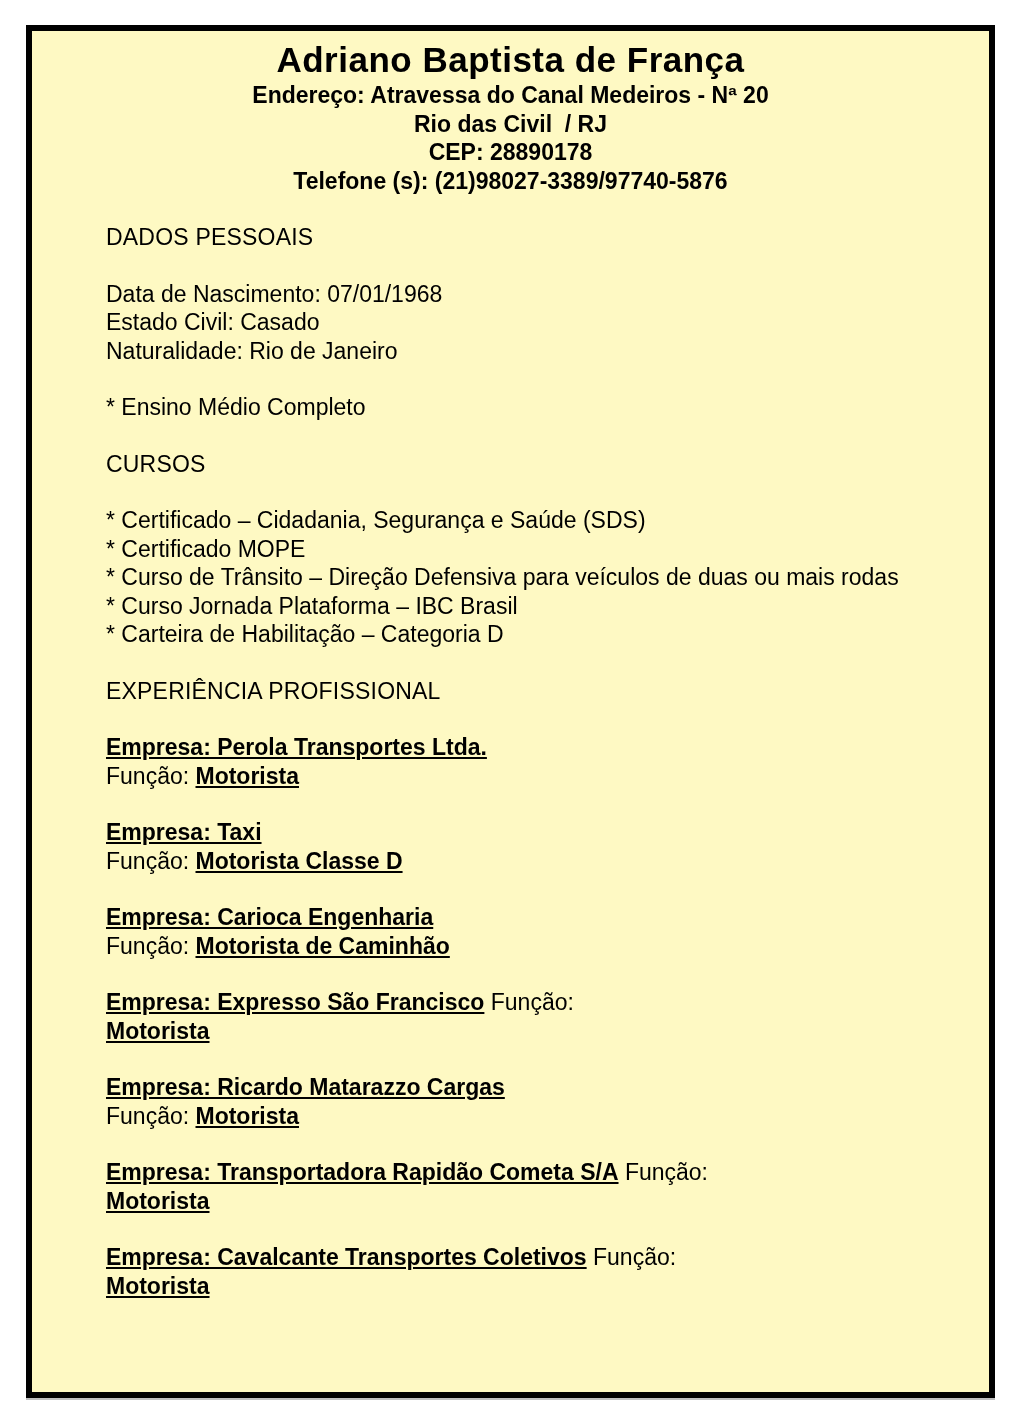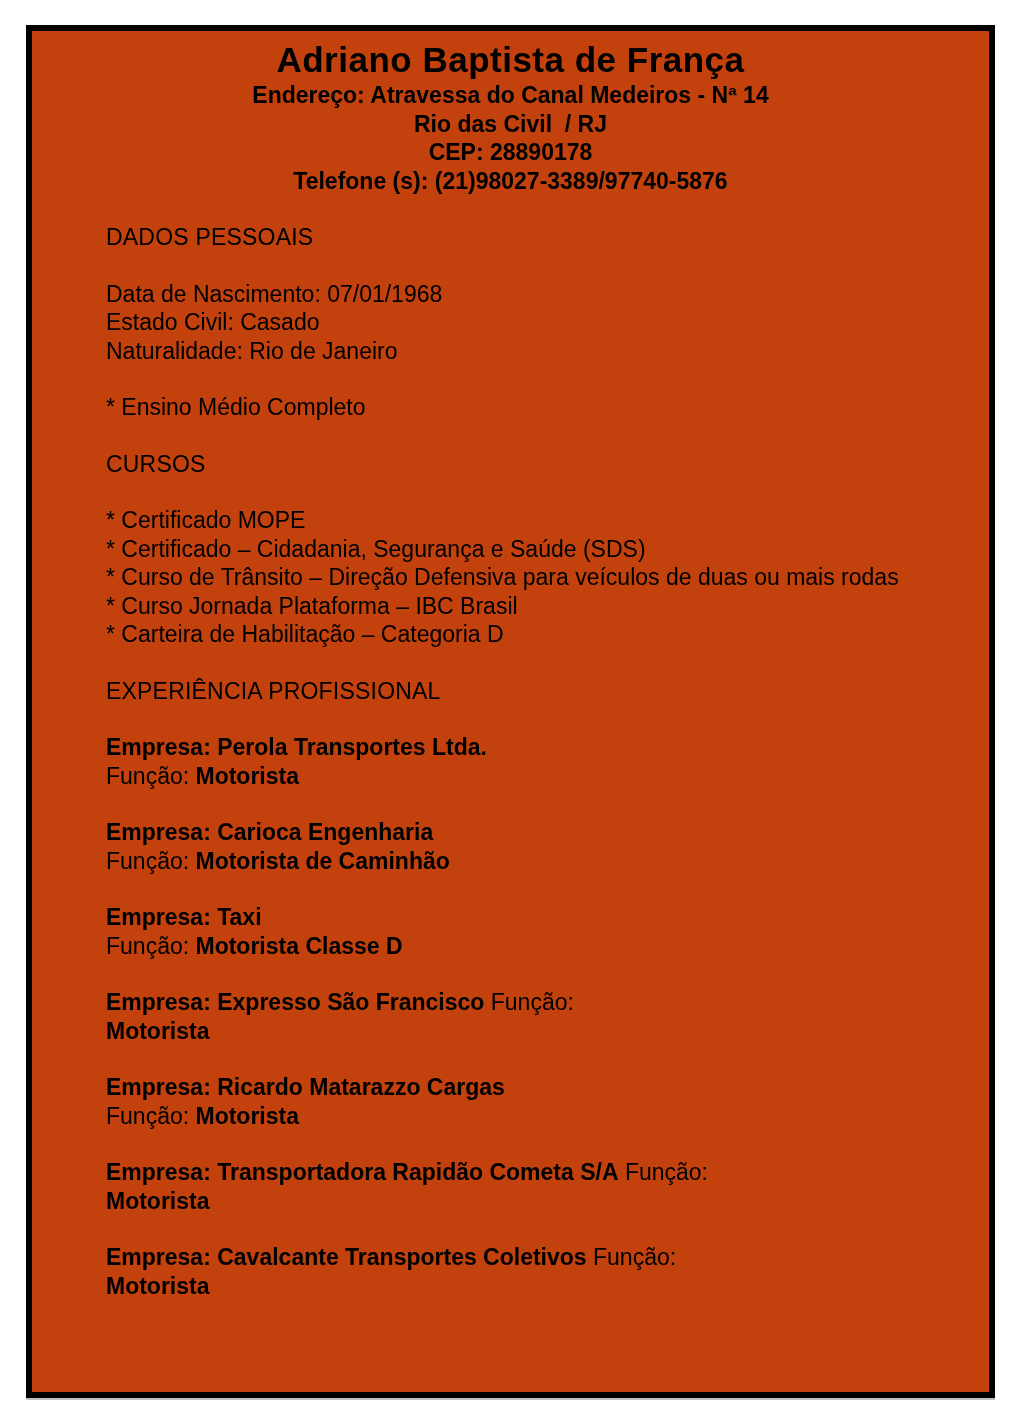--- a/index.html
+++ b/index.html
@@ -12,21 +12,21 @@
     font-family: "Liberation Sans", "DejaVu Sans", sans-serif;
     position: relative;
   }
   .frame {
     position: absolute;
     left: 26px;
     top: 25px;
     width: 969px;
     height: 1373px;
     border: 6px solid #000000;
-    background: #c2410c;
+    background: #fef9c3;
     padding: 8px 6px 0 6px;
     box-shadow: 0 2px 0 rgba(0,0,0,0.25);
   }
   .hdr { text-align: center; margin: 0 0 28px 0; }
   .name {
     font-size: 35px;
     font-weight: 700;
     line-height: 42px;
     margin: 0;
     letter-spacing: 0.5px;
@@ -45,31 +45,31 @@
   }
   .sec-heading {
     font-size: 23px;
     font-weight: 400;
     margin: 0 0 28px 0;
     letter-spacing: 0.2px;
   }
   .para, .list { margin: 0 0 28px 0; }
   .line { white-space: pre-wrap; }
   .list .line { white-space: nowrap; }
-  .b { font-weight: 700; }
+  .b { font-weight: 700; text-decoration: underline; }
   .entry { margin: 0 0 28px 0; }
 </style>
 </head>
 <body>
 
 <div class="frame">
 
   <div class="hdr">
     <h1 class="name">Adriano Baptista de França</h1>
-    <div class="hline">Endereço: Atravessa do Canal Medeiros - Nª 14</div>
+    <div class="hline">Endereço: Atravessa do Canal Medeiros - Nª 20</div>
     <div class="hline">Rio das Civil  / RJ</div>
     <div class="hline">CEP: 28890178</div>
     <div class="hline"><span>Telefone (s): (21)</span><span class="phone-num">98027-3389/97740-5876</span></div>
   </div>
 
   <div class="sections">
 
     <section>
       <h2 class="sec-heading">DADOS PESSOAIS</h2>
       <div class="para">
@@ -81,36 +81,36 @@
 
     <section>
       <div class="para">
         <div class="line">* Ensino Médio Completo</div>
       </div>
     </section>
 
     <section>
       <h2 class="sec-heading">CURSOS</h2>
       <div class="list">
+        <div class="line">* Certificado – Cidadania, Segurança e Saúde (SDS)</div>
         <div class="line">* Certificado MOPE</div>
-        <div class="line">* Certificado – Cidadania, Segurança e Saúde (SDS)</div>
         <div class="line">* Curso de Trânsito – Direção Defensiva para veículos de duas ou mais rodas</div>
         <div class="line">* Curso Jornada Plataforma – IBC Brasil</div>
         <div class="line">* Carteira de Habilitação – Categoria D</div>
       </div>
     </section>
 
     <section>
       <h2 class="sec-heading">EXPERIÊNCIA PROFISSIONAL</h2>
 
       <p class="entry"><span class="b">Empresa: Perola Transportes Ltda.</span><br><span>Função:</span> <span class="b">Motorista</span></p>
 
+      <p class="entry"><span class="b">Empresa: Taxi</span><br><span>Função:</span> <span class="b">Motorista Classe D</span></p>
+
       <p class="entry"><span class="b">Empresa: Carioca Engenharia</span><br><span>Função:</span> <span class="b">Motorista de Caminhão</span></p>
-
-      <p class="entry"><span class="b">Empresa: Taxi</span><br><span>Função:</span> <span class="b">Motorista Classe D</span></p>
 
       <p class="entry"><span class="b">Empresa: Expresso São Francisco</span> <span>Função:</span><br><span class="b">Motorista</span></p>
 
       <p class="entry"><span class="b">Empresa: Ricardo Matarazzo Cargas</span><br><span>Função:</span> <span class="b">Motorista</span></p>
 
       <p class="entry"><span class="b">Empresa: Transportadora Rapidão Cometa S/A</span> <span>Função:</span><br><span class="b">Motorista</span></p>
 
       <p class="entry"><span class="b">Empresa: Cavalcante Transportes Coletivos</span> <span>Função:</span><br><span class="b">Motorista</span></p>
 
     </section>

